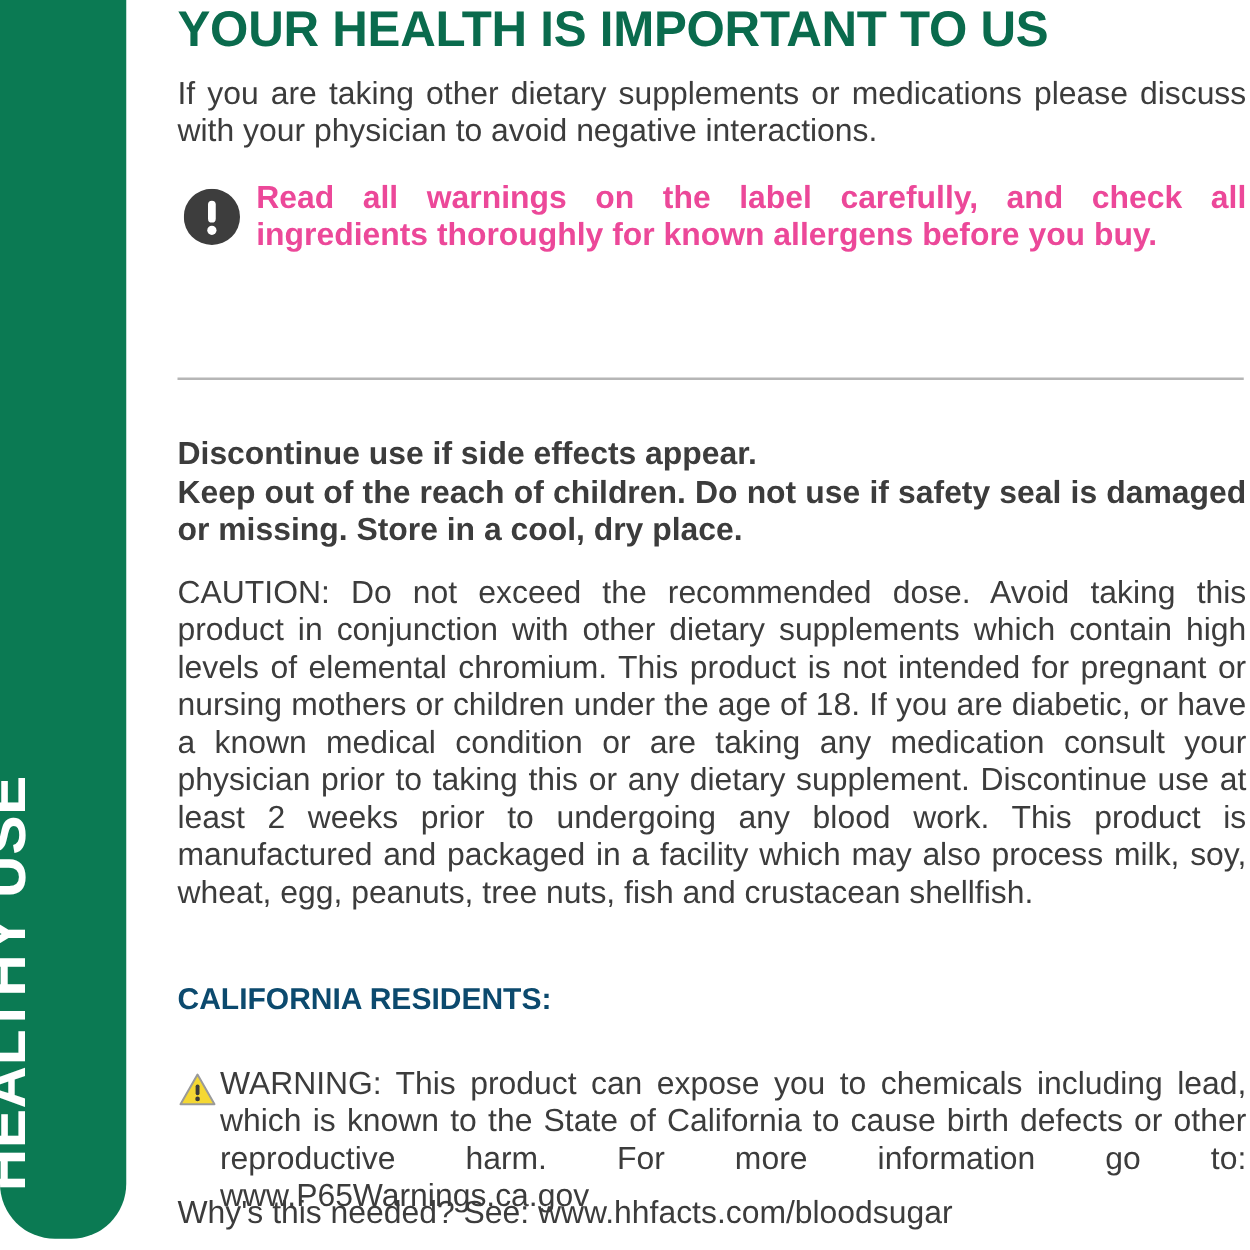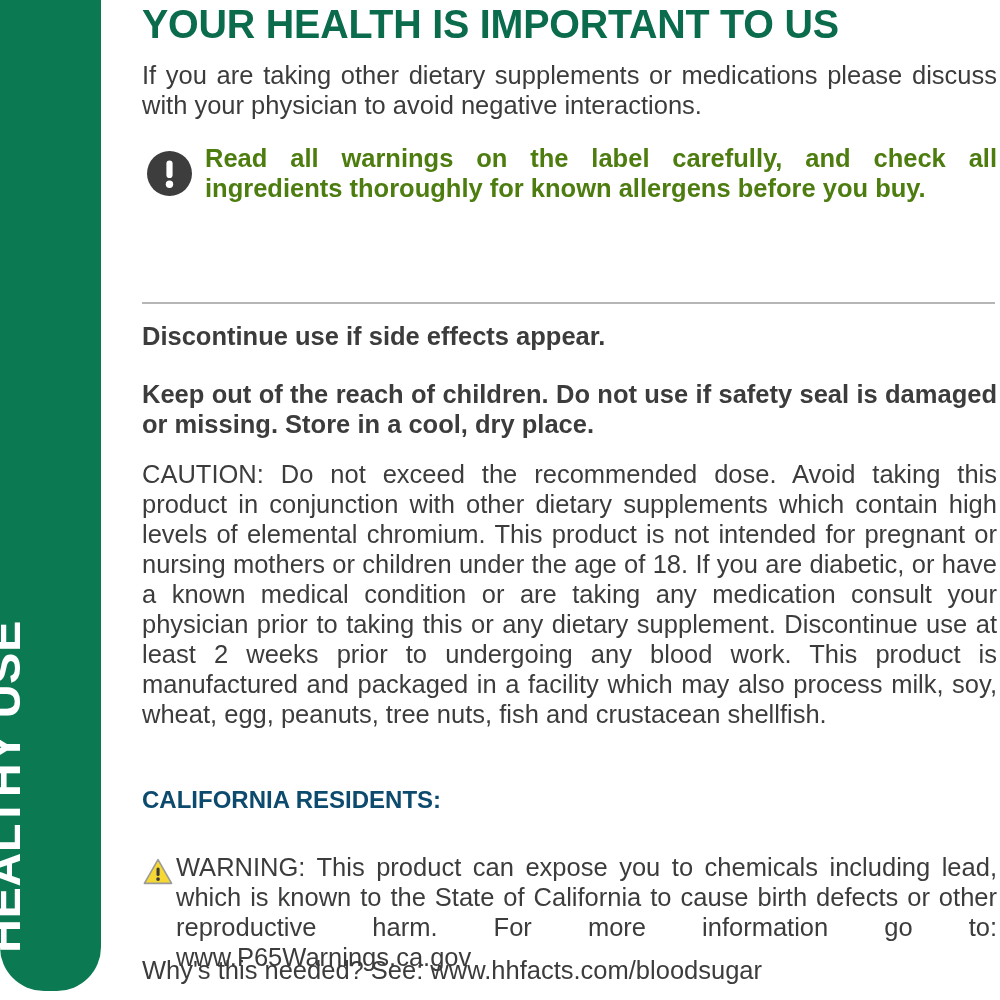--- a/index.html
+++ b/index.html
@@ -101,35 +101,35 @@
   }
   #exclaim-circle {
     position: absolute;
     left: 5px;
     top: 8px;
     width: 45px;
     height: 45px;
   }
   #callout-warnings .body-text {
     font-weight: bold;
-    color: #4d7c0f;
+    color: #ec4899;
   }
 
   #para-results { top: 228px; }
 
   #divider {
     position: absolute;
     left: 0px;
     top: 302px;
     width: 853px;
     height: 2px;
     background: #b6b6b6;
   }
 
-  #para-discontinue { top: 321px; }
+  #para-discontinue { top: 348px; }
   #para-keepout { top: 379px; }
   #para-caution { top: 459px; }
 
   #heading-california {
     top: 786px;
     color: #0c4a6e;
     font-weight: bold;
     font-size: 24px;
     line-height: 28px;
   }

